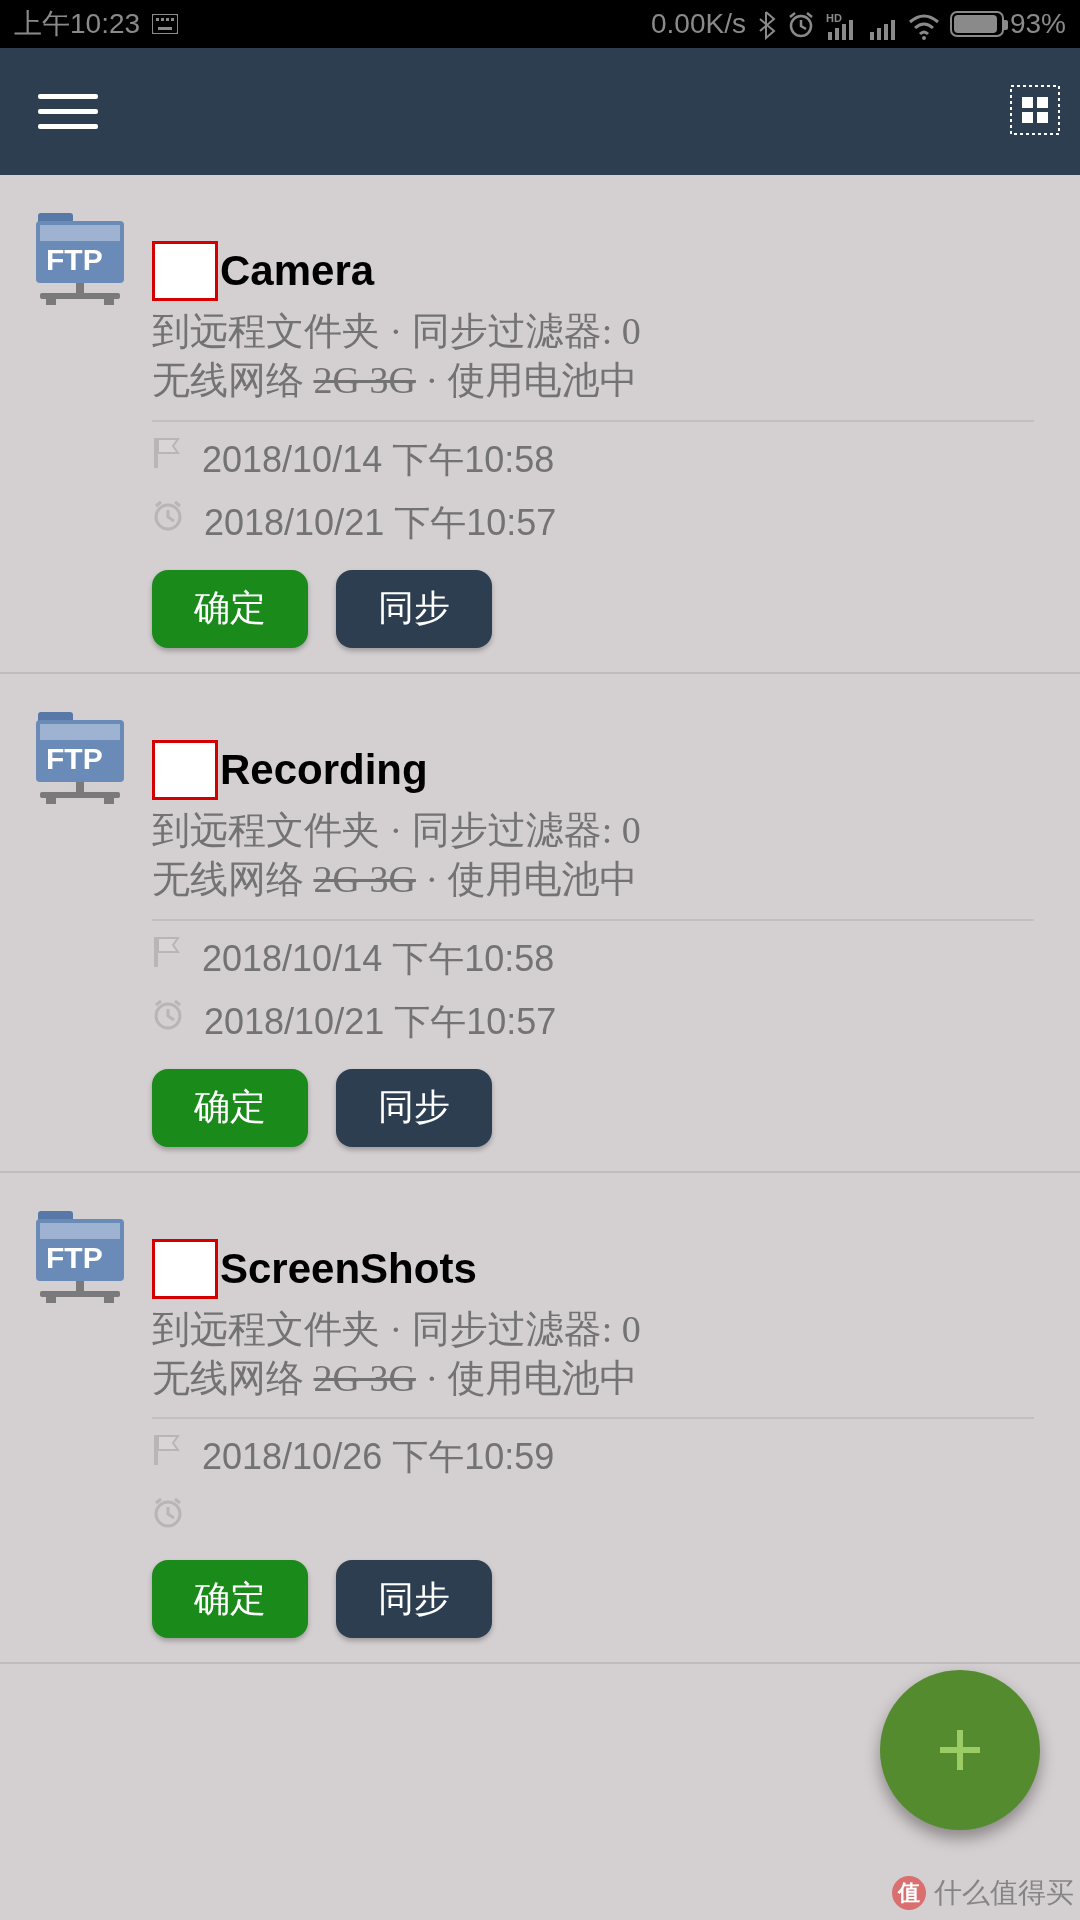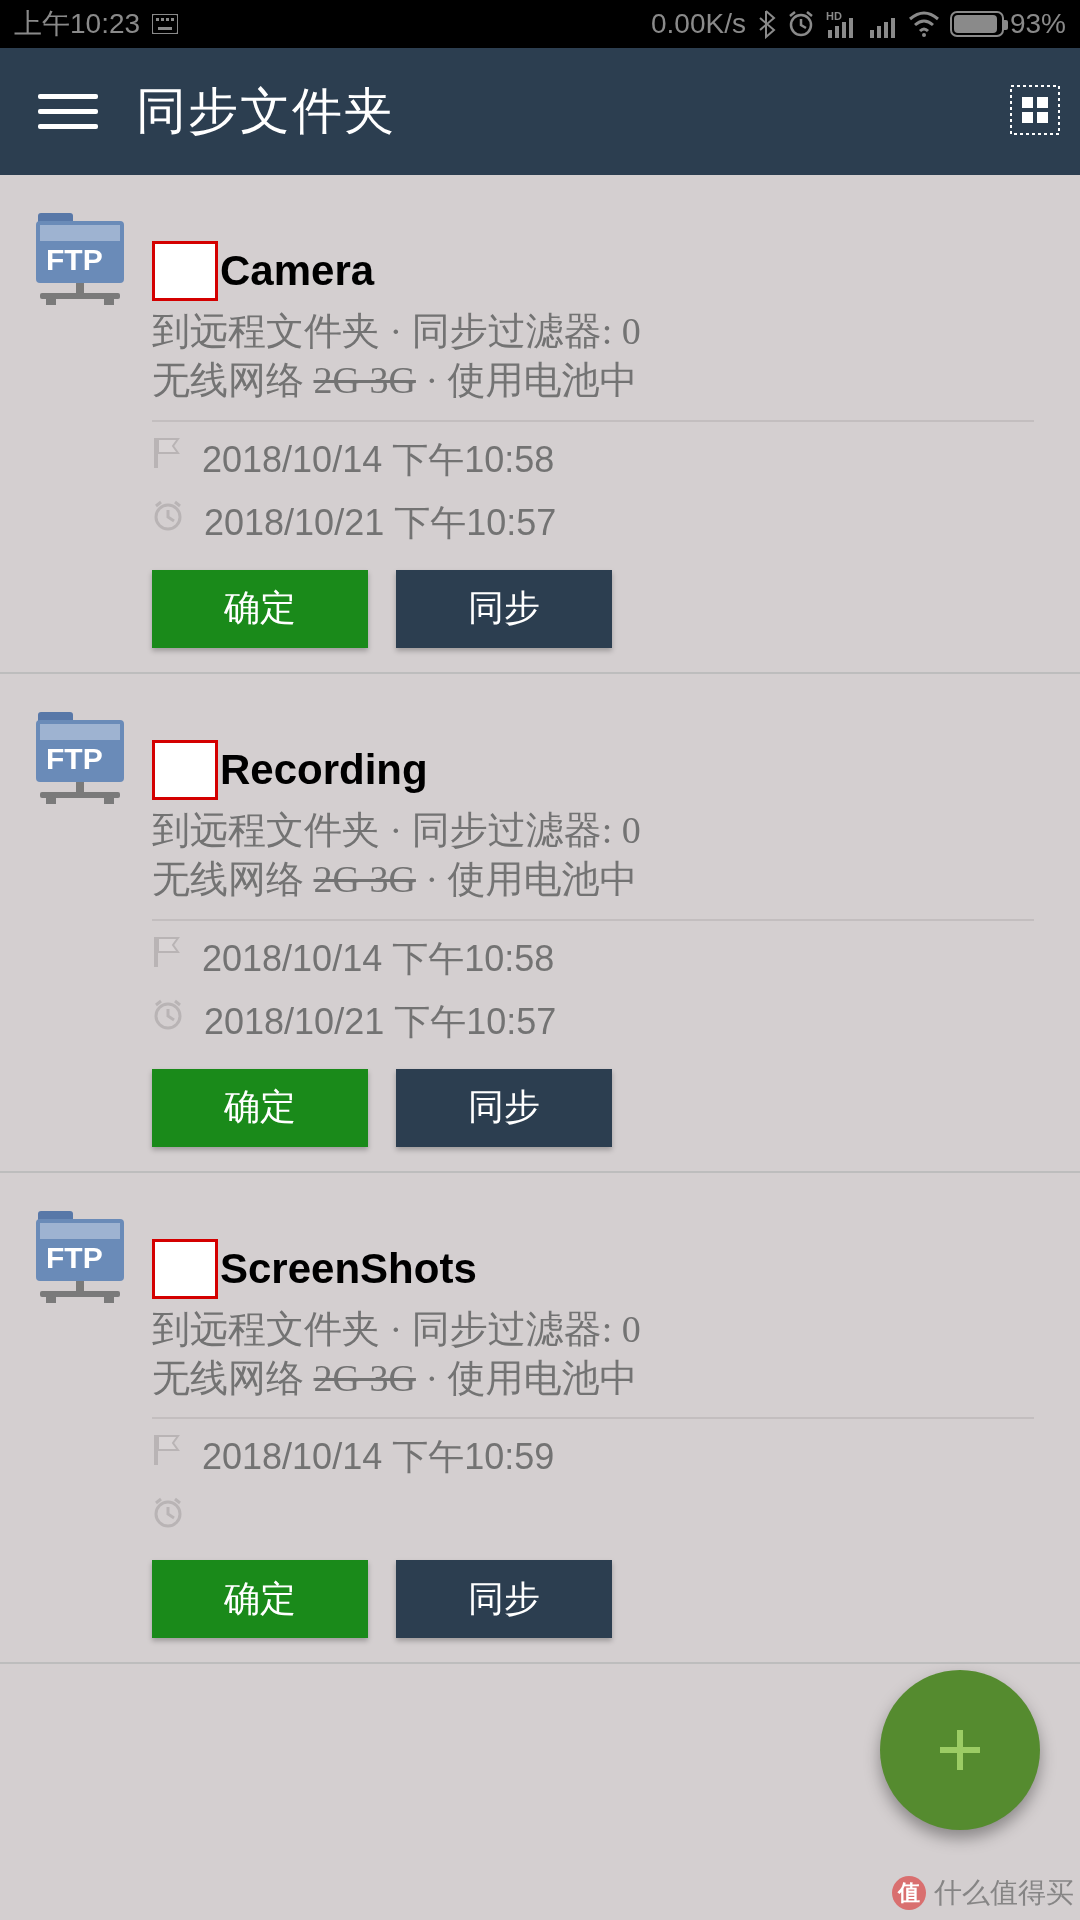--- a/index.html
+++ b/index.html
@@ -17,21 +17,21 @@
     height: 48px;
     background: #000000;
     color: #8a8a8a;
     display: flex;
     align-items: center;
     padding: 0 14px;
     font-size: 28px;
     justify-content: space-between;
   }
   .status-left { display: flex; align-items: center; gap: 12px; }
-  .status-right { display: flex; align-items: center; gap: 10px; }
+  .status-right { display: flex; align-items: flex-end; gap: 10px; }
   .status-right svg { display: block; }
   .battery-wrap { display: flex; align-items: center; gap: 6px; }
   .battery-shell {
     width: 54px; height: 26px; border: 2px solid #8a8a8a; border-radius: 7px;
     position: relative; display: flex; align-items: center; padding: 2px;
   }
   .battery-shell::after {
     content: ""; position: absolute; right: -6px; top: 7px; width: 4px; height: 10px;
     background: #8a8a8a; border-radius: 0 2px 2px 0;
   }
@@ -71,21 +71,21 @@
   .desc { color: #737373; font-size: 38px; line-height: 1.3; margin-top: 6px; font-family: Liberation Serif, serif; }
   .strike { text-decoration: line-through; }
 
   .divider { height: 2px; background: #c3bebf; margin: 14px 12px 0 0; }
 
   .time-row { display: flex; align-items: flex-start; gap: 20px; color: #737373; font-size: 36px; margin-top: 14px; }
   .time-row svg { flex-shrink: 0; }
 
   .btn-row { display: flex; gap: 28px; margin: 22px 0 24px 0; }
   .btn {
-    width: 216px; height: 78px; border-radius: 0;
+    width: 156px; height: 78px; border-radius: 16px;
     display: flex; align-items: center; justify-content: center;
     font-size: 36px; color: #fff;
     box-shadow: 0 3px 5px rgba(0,0,0,0.25);
   }
   .btn-ok  { background: #1a8a1a; }
   .btn-sync{ background: #2c3e50; }
 
   
   .fab {
     position: absolute; right: 40px; bottom: 90px;
@@ -159,21 +159,20 @@
     </div>
   </div>
 </div>
 
 <div class="app-bar">
   <div class="menu-btn">
     <span></span>
     <span></span>
     <span></span>
   </div>
-  <div class="app-title">同步文件夹</div>
   <div class="grid-btn">
     <svg width="50" height="50" viewBox="0 0 50 50">
       <rect x="1" y="1" width="48" height="48" fill="none" stroke="#fff" stroke-width="2" stroke-dasharray="3 3"></rect>
       <rect x="12" y="12" width="11" height="11" fill="#fff"></rect>
       <rect x="27" y="12" width="11" height="11" fill="#fff"></rect>
       <rect x="12" y="27" width="11" height="11" fill="#fff"></rect>
       <rect x="27" y="27" width="11" height="11" fill="#fff"></rect>
     </svg>
   </div>
 </div>
@@ -296,21 +295,21 @@
         <div class="desc">
           <span>到远程文件夹 · 同步过滤器: 0</span><br>
           <span>无线网络 </span><span class="strike">2G 3G</span><span> · 使用电池中</span>
         </div>
         <div class="divider"></div>
         <div class="time-row">
           <span><svg width="30" height="34" viewBox="0 0 30 34">
                 <path d="M4 2 L4 32" stroke="#b9b4b5" stroke-width="4"></path>
                 <path d="M6 3 L26 3 L21 10 L26 17 L6 17 Z" fill="#d9d4d5" stroke="#b9b4b5" stroke-width="2"></path>
               </svg></span>
-          <span>2018/10/14 下午10:59</span>
+          <span>2018/10/26 下午10:59</span>
         </div>
         <div class="time-row">
           <span><svg width="32" height="32" viewBox="0 0 32 32">
                 <circle cx="16" cy="17" r="12" fill="none" stroke="#b9b4b5" stroke-width="3"></circle>
                 <path d="M16 10 L16 17 L22 21" fill="none" stroke="#b9b4b5" stroke-width="3"></path>
                 <path d="M4 6 L9 2 M28 6 L23 2" stroke="#b9b4b5" stroke-width="3"></path>
               </svg></span>
         </div>
         <div class="btn-row">
           <div class="btn btn-ok">确定</div>

